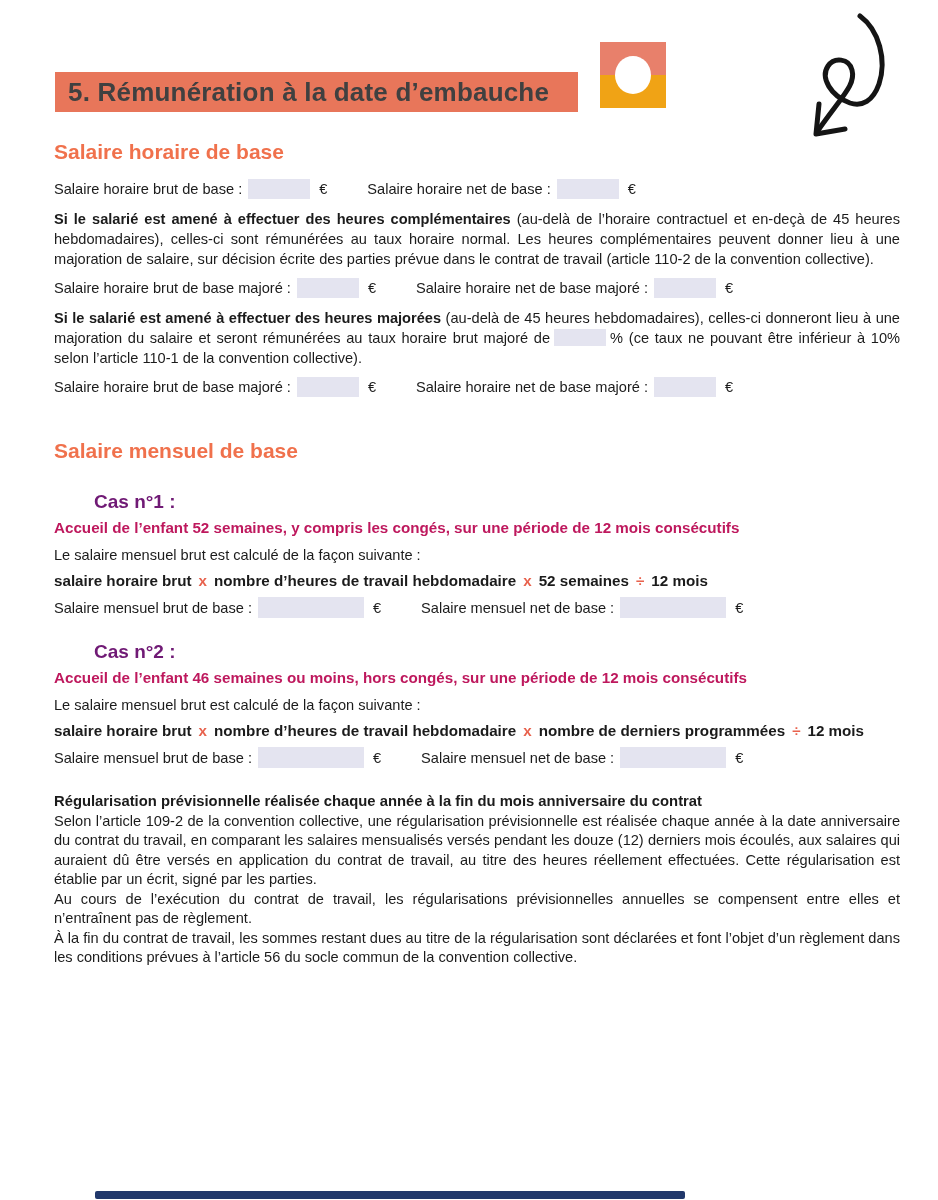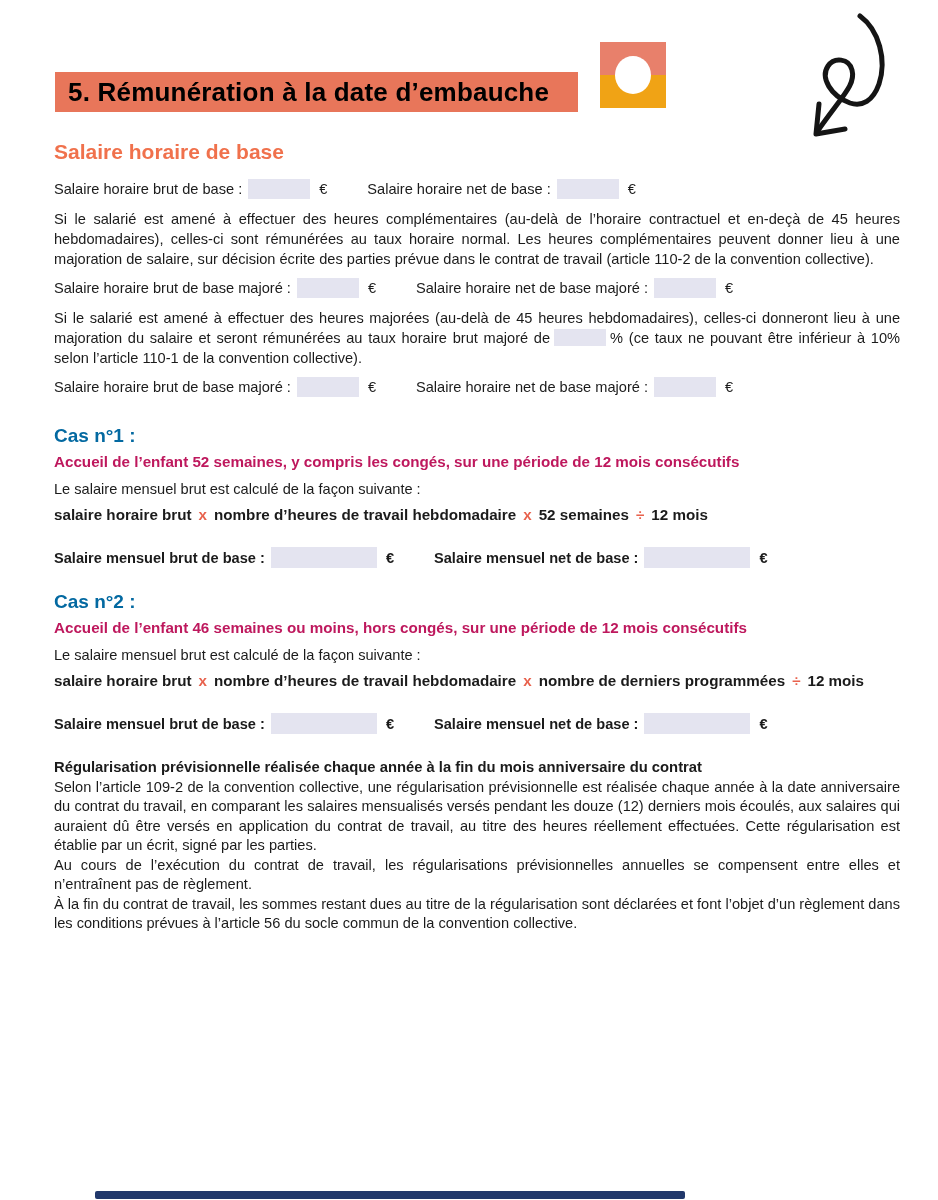--- a/index.html
+++ b/index.html
@@ -3,58 +3,58 @@
 <meta charset="utf-8">
 <style>
   * { margin:0; padding:0; box-sizing:border-box; }
   html,body { background:#ffffff; }
   body { font-family:"Liberation Sans","DejaVu Sans",sans-serif; color:#1b1b1b; }
   .page { position:relative; width:938px; height:1200px; background:#ffffff; overflow:hidden; }
 
   
   .title-bar { position:absolute; left:55px; top:72px; width:523px; height:40px;
                background:#e8765a; display:flex; align-items:center; padding-left:13px; }
-  .title-bar h1 { color:#000000; font-size:26px; font-weight:bold; letter-spacing:.2px; }
+  .title-bar h1 { color:#404040; font-size:26px; font-weight:bold; letter-spacing:.2px; }
   .corner-icon { position:absolute; left:600px; top:42px; width:66px; height:66px; }
   .corner-icon .half-top { position:absolute; left:0; top:0; width:66px; height:33px; background:#e8806b; }
   .corner-icon .half-bottom { position:absolute; left:0; top:33px; width:66px; height:33px; background:#f0a315; }
   .corner-icon .dot { position:absolute; left:15px; top:14px; width:36px; height:38px; border-radius:50%; background:#ffffff; }
   .arrow-doodle { position:absolute; left:765px; top:8px; }
 
   
   .content { position:absolute; left:54px; right:38px; top:0; }
   .h-orange { color:#f0714c; font-size:21px; font-weight:bold; }
   .h-orange.first { margin-top:140px; }
   .h-orange.second { margin-top:42px; }
 
   p.body { font-size:14.6px; line-height:20px; text-align:justify; }
-  p.body b { font-weight:normal; }
+  p.body b { font-weight:bold; }
 
   .field-row { display:flex; align-items:center; font-size:14.6px; }
   .group { display:flex; align-items:center; }
   .group + .group { margin-left:40px; }
   .field { display:inline-block; width:62px; height:20px; background:#e4e4f0; margin-left:6px; }
   .field.wide { width:106px; height:21px; }
   .field.inline { width:52px; height:17px; vertical-align:-3px; margin:0 4px 0 4px; }
   .euro { margin-left:9px; }
 
   .row-base { margin-top:15px; }
   .row-m1 { margin-top:9px; }
   .para-comp { margin-top:10px; }
   .para-maj { margin-top:10px; }
   .row-m2 { margin-top:9px; }
 
-  .cas-title { color:#0369a1; font-size:19px; font-weight:bold; }
+  .cas-title { color:#701a75; font-size:19px; font-weight:bold;margin-left:40px; }
   .cas-sub { color:#be185d; font-size:15.2px; font-weight:bold; margin-top:6px; }
   .cas-intro { font-size:14.6px; margin-top:11px; }
   .formula { font-size:15.2px; font-weight:bold; margin-top:9px; }
   .f-op { color:#e8624d; padding:0 7px; font-weight:bold; }
   .cas1-title { margin-top:28px; }
   .cas2-title { margin-top:23px; }
-  .cas-row { margin-top:24px;font-weight:bold; }
+  .cas-row { margin-top:8px; }
 
   .reg-block { margin-top:24px; }
   .reg-h { font-size:14.8px; font-weight:bold; line-height:19.5px; }
   .reg-p { font-size:14.6px; line-height:19.5px; text-align:justify; }
 
   .footer-bar { position:absolute; left:95px; top:1191px; width:590px; height:8px;
                 background:#21386b; border-radius:2px; }
 </style>
 </head>
 <body>
@@ -116,20 +116,21 @@
         <span class="field"></span>
         <span class="euro">€</span>
       </span>
       <span class="group">
         <span>Salaire horaire net de base majoré :</span>
         <span class="field"></span>
         <span class="euro">€</span>
       </span>
     </div>
 
+    <div class="h-orange second">Salaire mensuel de base</div>
 
     <div class="cas-title cas1-title">Cas n°1 :</div>
     <div class="cas-sub">Accueil de l’enfant 52 semaines, y compris les congés, sur une période de 12 mois consécutifs</div>
     <div class="cas-intro">Le salaire mensuel brut est calculé de la façon suivante :</div>
     <div class="formula">
       <span>salaire horaire brut</span><span class="f-op">x</span><span>nombre d’heures de travail hebdomadaire</span><span class="f-op">x</span><span>52 semaines</span><span class="f-op">÷</span><span>12 mois</span>
     </div>
     <div class="field-row cas-row">
       <span class="group">
         <span>Salaire mensuel brut de base :</span>

